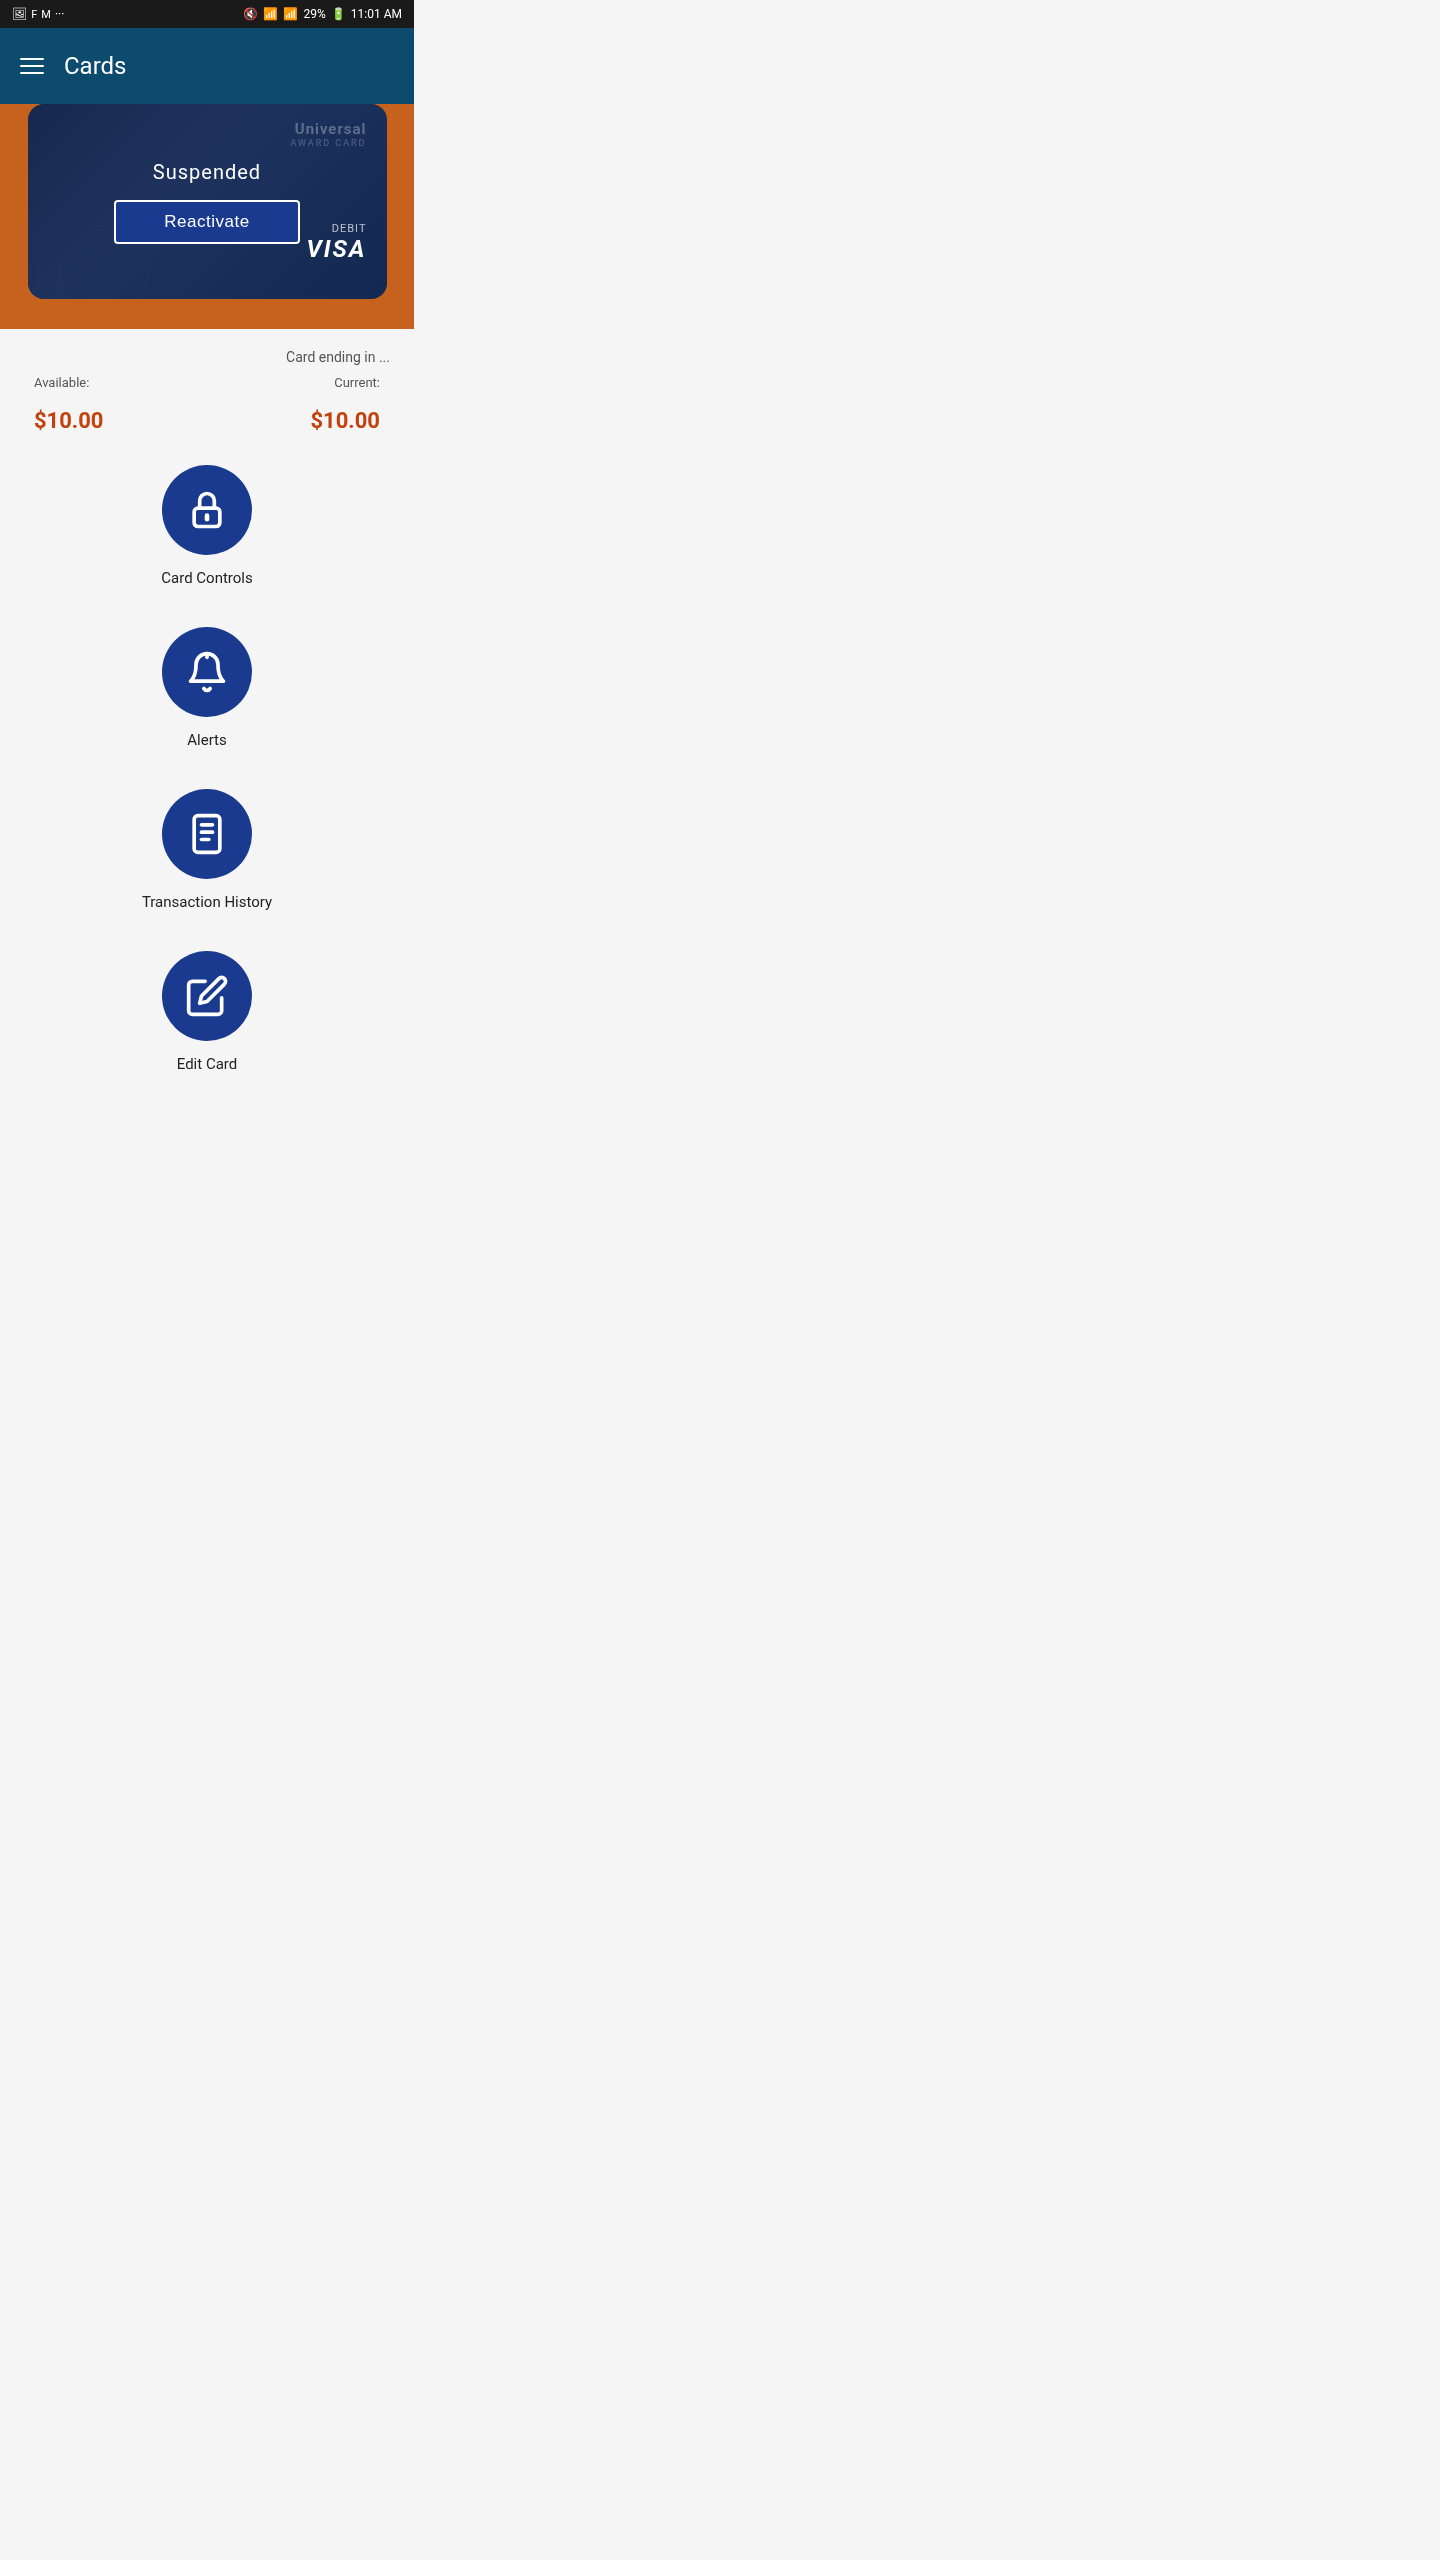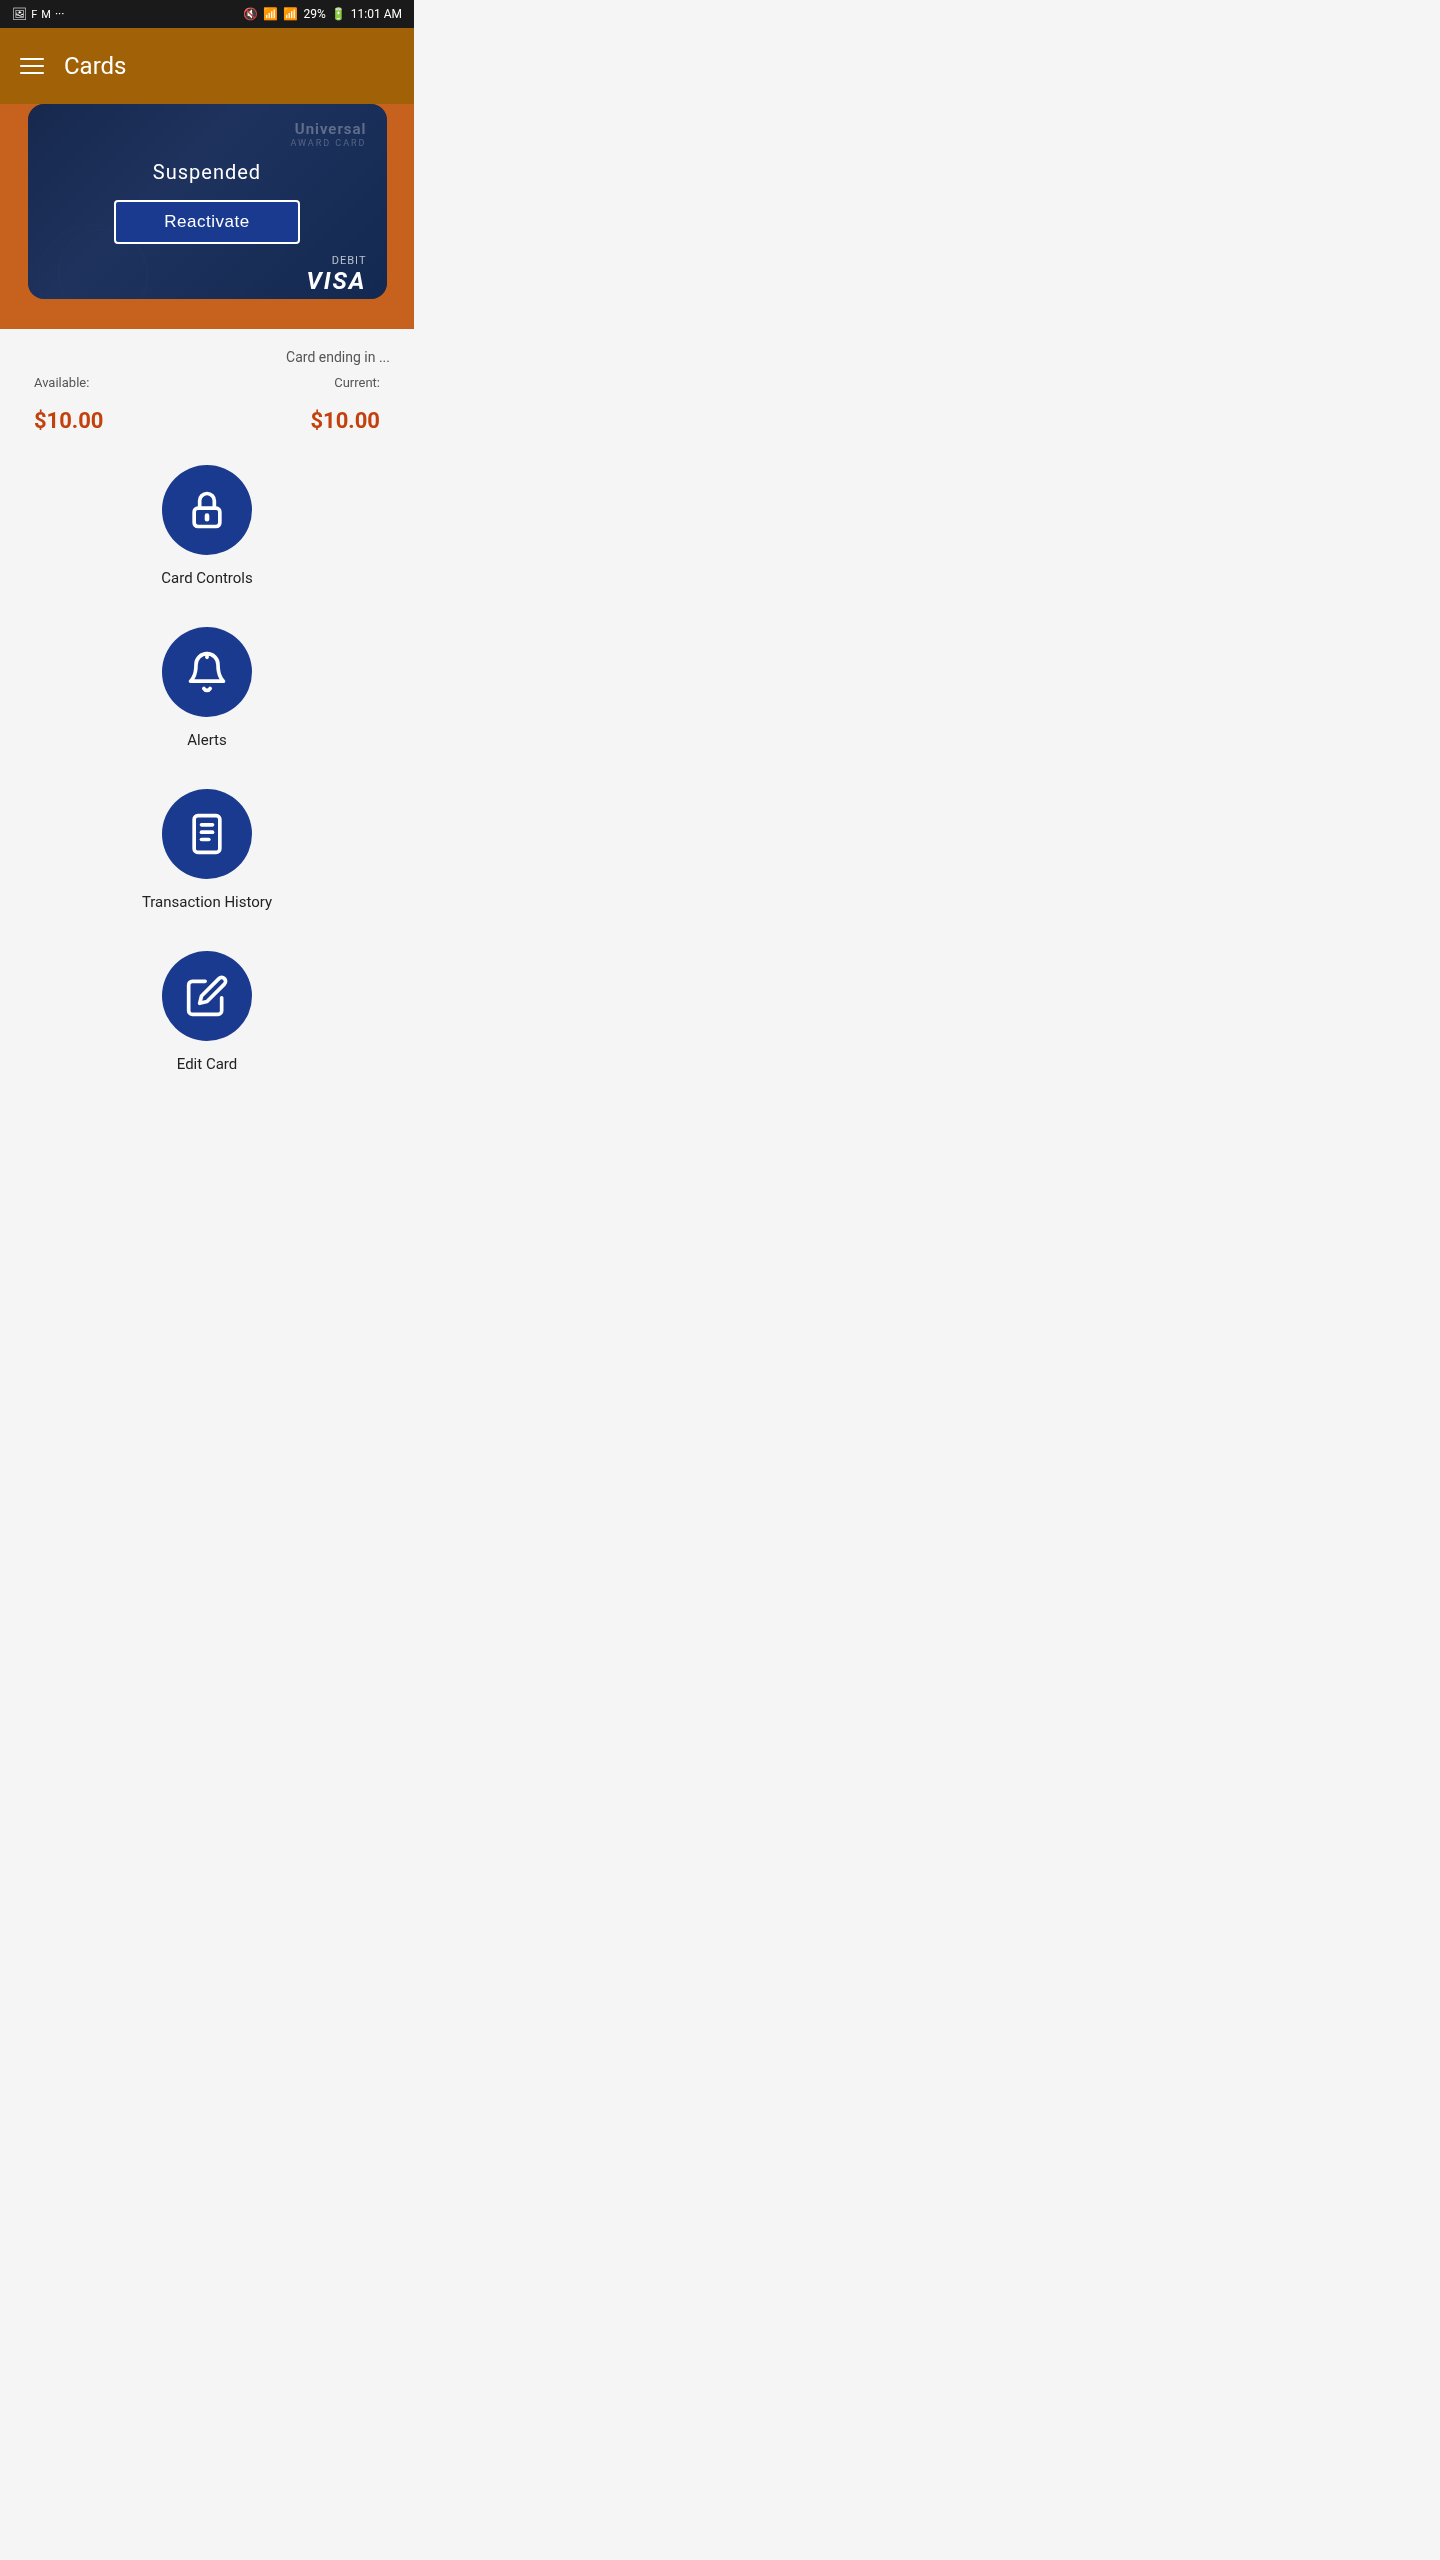--- a/index.html
+++ b/index.html
@@ -37,21 +37,21 @@
 
     .status-right {
       display: flex;
       align-items: center;
       gap: 5px;
       font-size: 12px;
     }
 
     
     .header {
-      background: #a16207;
+      background: #0c4a6e;
       padding: 24px 20px;
       display: flex;
       align-items: center;
       gap: 20px;
       min-height: 64px;
     }
 
     .hamburger-icon {
       display: flex;
       flex-direction: column;
@@ -142,21 +142,21 @@
       padding: 10px 48px;
       font-size: 17px;
       border-radius: 4px;
       cursor: pointer;
       font-weight: 400;
       letter-spacing: 0.5px;
     }
 
     .card-bottom-right {
       position: absolute;
-      bottom: 4px;
+      bottom: 36px;
       right: 20px;
       text-align: right;
     }
 
     .card-type {
       color: rgba(255,255,255,0.7);
       font-size: 11px;
       letter-spacing: 1px;
     }
 

